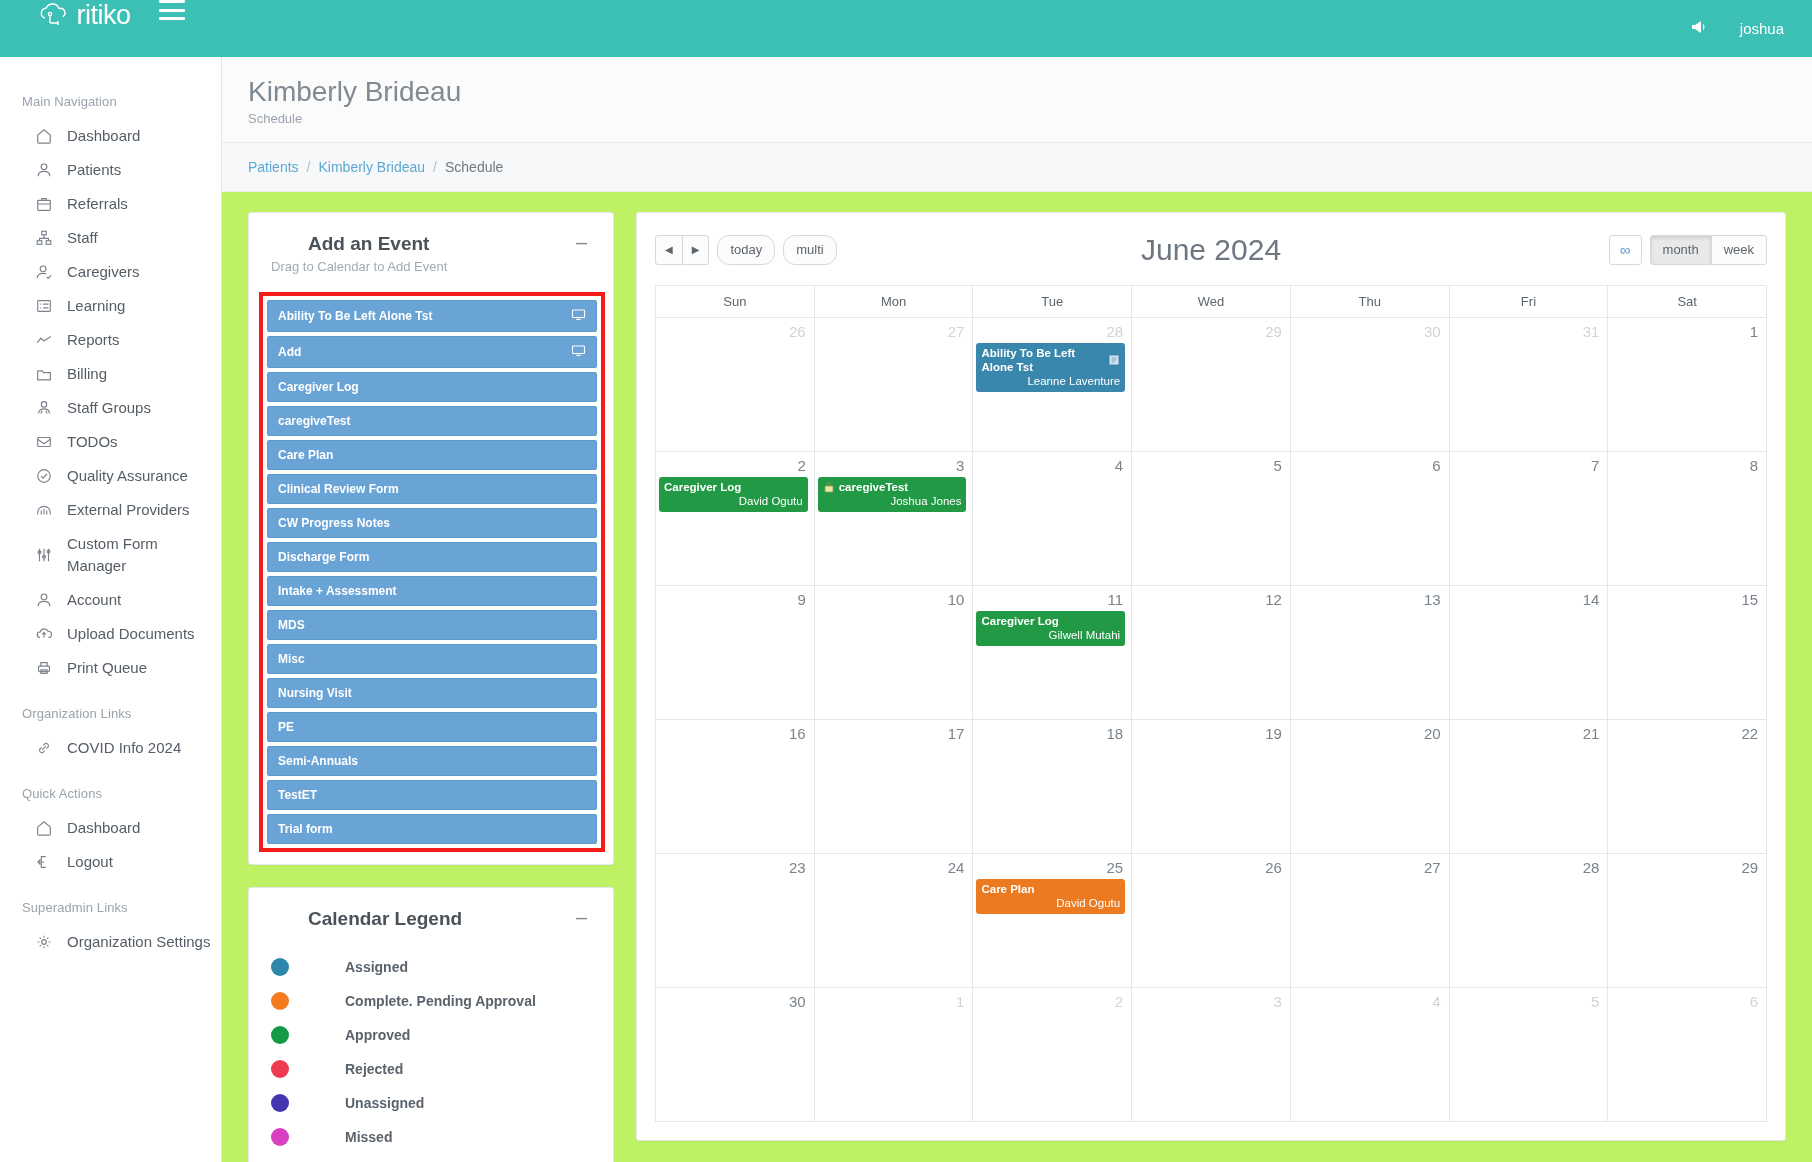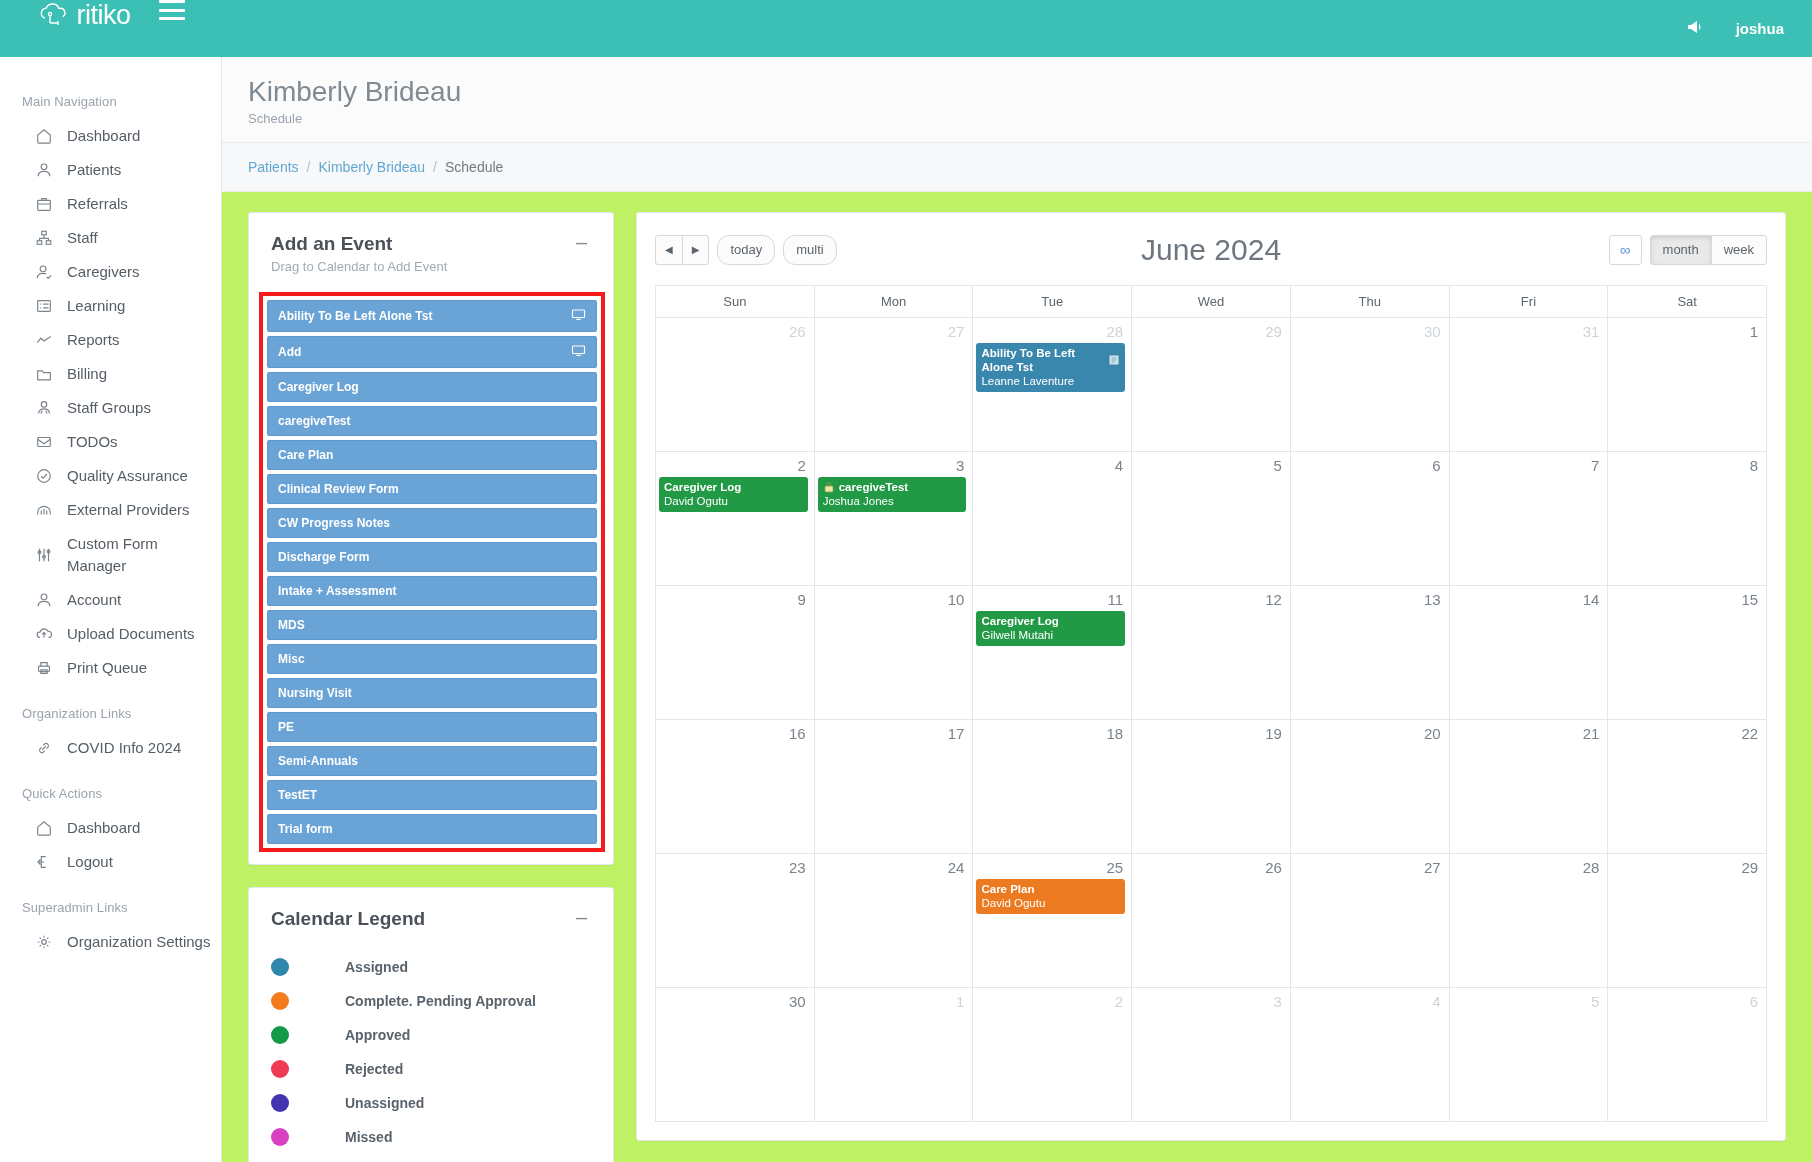--- a/index.html
+++ b/index.html
@@ -17,21 +17,21 @@
     flex: 0 0 57px; position: relative; z-index: 20;
   }
   .topbar-left { width: 222px; display: flex; align-items: flex-start; justify-content: center; height: 100%; }
   .logo { display: flex; align-items: center; gap: 5px; color: #fff; }
   .logo-mark { width: 34px; height: 27px; position: relative; }
   .logo-text { font-size: 27px; font-weight: 400; letter-spacing: -0.5px; color:#ffffff; }
   .burger { width: 26px; height: 20px; margin-left: 28px; display: flex; flex-direction: column; justify-content: space-between; cursor: pointer; }
   .burger span { display:block; height: 3px; background:#ffffff; border-radius: 1px; }
   .topbar-right { margin-left: auto; display: flex; align-items: center; gap: 30px; padding-right: 28px; }
   .topbar-right .megaphone { color:#fff; font-size: 19px; line-height: 1; }
-  .topbar-user { color:#ffffff; font-size: 15px; font-weight: 700; }
+  .topbar-user { color:#ffffff; font-size: 15px; font-weight: 400; }
 
   
   .body { display: flex; flex: 1 1 auto; min-height: 0; }
 
   
   .sidebar {
     width: 222px; flex: 0 0 222px; background: #ffffff; border-right: 1px solid #e6e6e6;
     padding-top: 16px; overflow: hidden;
   }
   .nav-head {
@@ -54,21 +54,21 @@
                 background: #f7f8f9; border-bottom: 1px solid #ececec;}
   .breadcrumb a { color: #5fa8d3; text-decoration: none; cursor: pointer; }
   .breadcrumb .sep { color: #b5bcc2; }
 
   .content { display: flex; gap: 22px; padding: 20px 26px 0 26px; flex: 1 1 auto; min-height: 0; }
 
   
   .leftcol { width: 366px; flex: 0 0 366px; }
   .card { background: #ffffff; border: 1px solid #e4e7ea; border-radius: 3px; box-shadow: 0 1px 1px rgba(0,0,0,.035); }
   .card-head { display:flex; align-items:flex-start; justify-content: space-between; padding: 20px 22px 14px 22px; }
-  .card-title { font-size: 19px; font-weight: 700; color: #4a5158; }
+  .card-title { font-size: 19px; font-weight: 700; color: #4a5158; margin-left: 37px; }
   .card-subtitle { font-size: 13px; color: #a3abb2; margin-top: 4px; }
   .minus-btn { color:#7f8a93; font-size: 20px; line-height: 14px; cursor:pointer; padding: 2px 4px; }
 
   .event-list-wrap { border: 4px solid #f41b1b; margin: 4px 8px 12px 10px; padding: 4px; }
   .event-item {
     background: #6aa3d5; color: #ffffff; font-size: 12px; font-weight: 700;
     padding: 7px 10px; margin-bottom: 4px; border-radius: 2px;
     display:flex; align-items:center; justify-content: space-between; cursor: grab;
     border: 1px solid #5e97c9;
   }
@@ -112,21 +112,21 @@
   td.other { background: #fff; }
   td.shaded { background: #f6f6f6; }
   td.today { background: #fcf8e3; }
   .daynum { font-size: 15px; color: #7a838b; text-align: right; padding: 5px 8px 0 0; }
   .daynum.dim { color: #cfd4d8; }
   .ev {
     margin: 3px 6px 2px 3px; border-radius: 3px; padding: 3px 5px 4px 5px; color: #fff;
     font-size: 11.5px; line-height: 14px; cursor: pointer;
   }
   .ev .t { font-weight: 700; display:flex; align-items:center; gap:4px; }
-  .ev .p { font-weight: 400; }
+  .ev .p { font-weight: 400; text-align: right; }
   .ev.blue { background: #3a87ad; }
   .ev.green { background: #229944; }
   .ev.orange { background: #eb7a21; }
   .ev-ico { display:inline-block; width:12px; height:12px; flex:0 0 12px; }
   .ev-ico svg { width:12px; height:12px; display:block; }
 </style>
 </head>
 <body>
 
 <div class="app">

